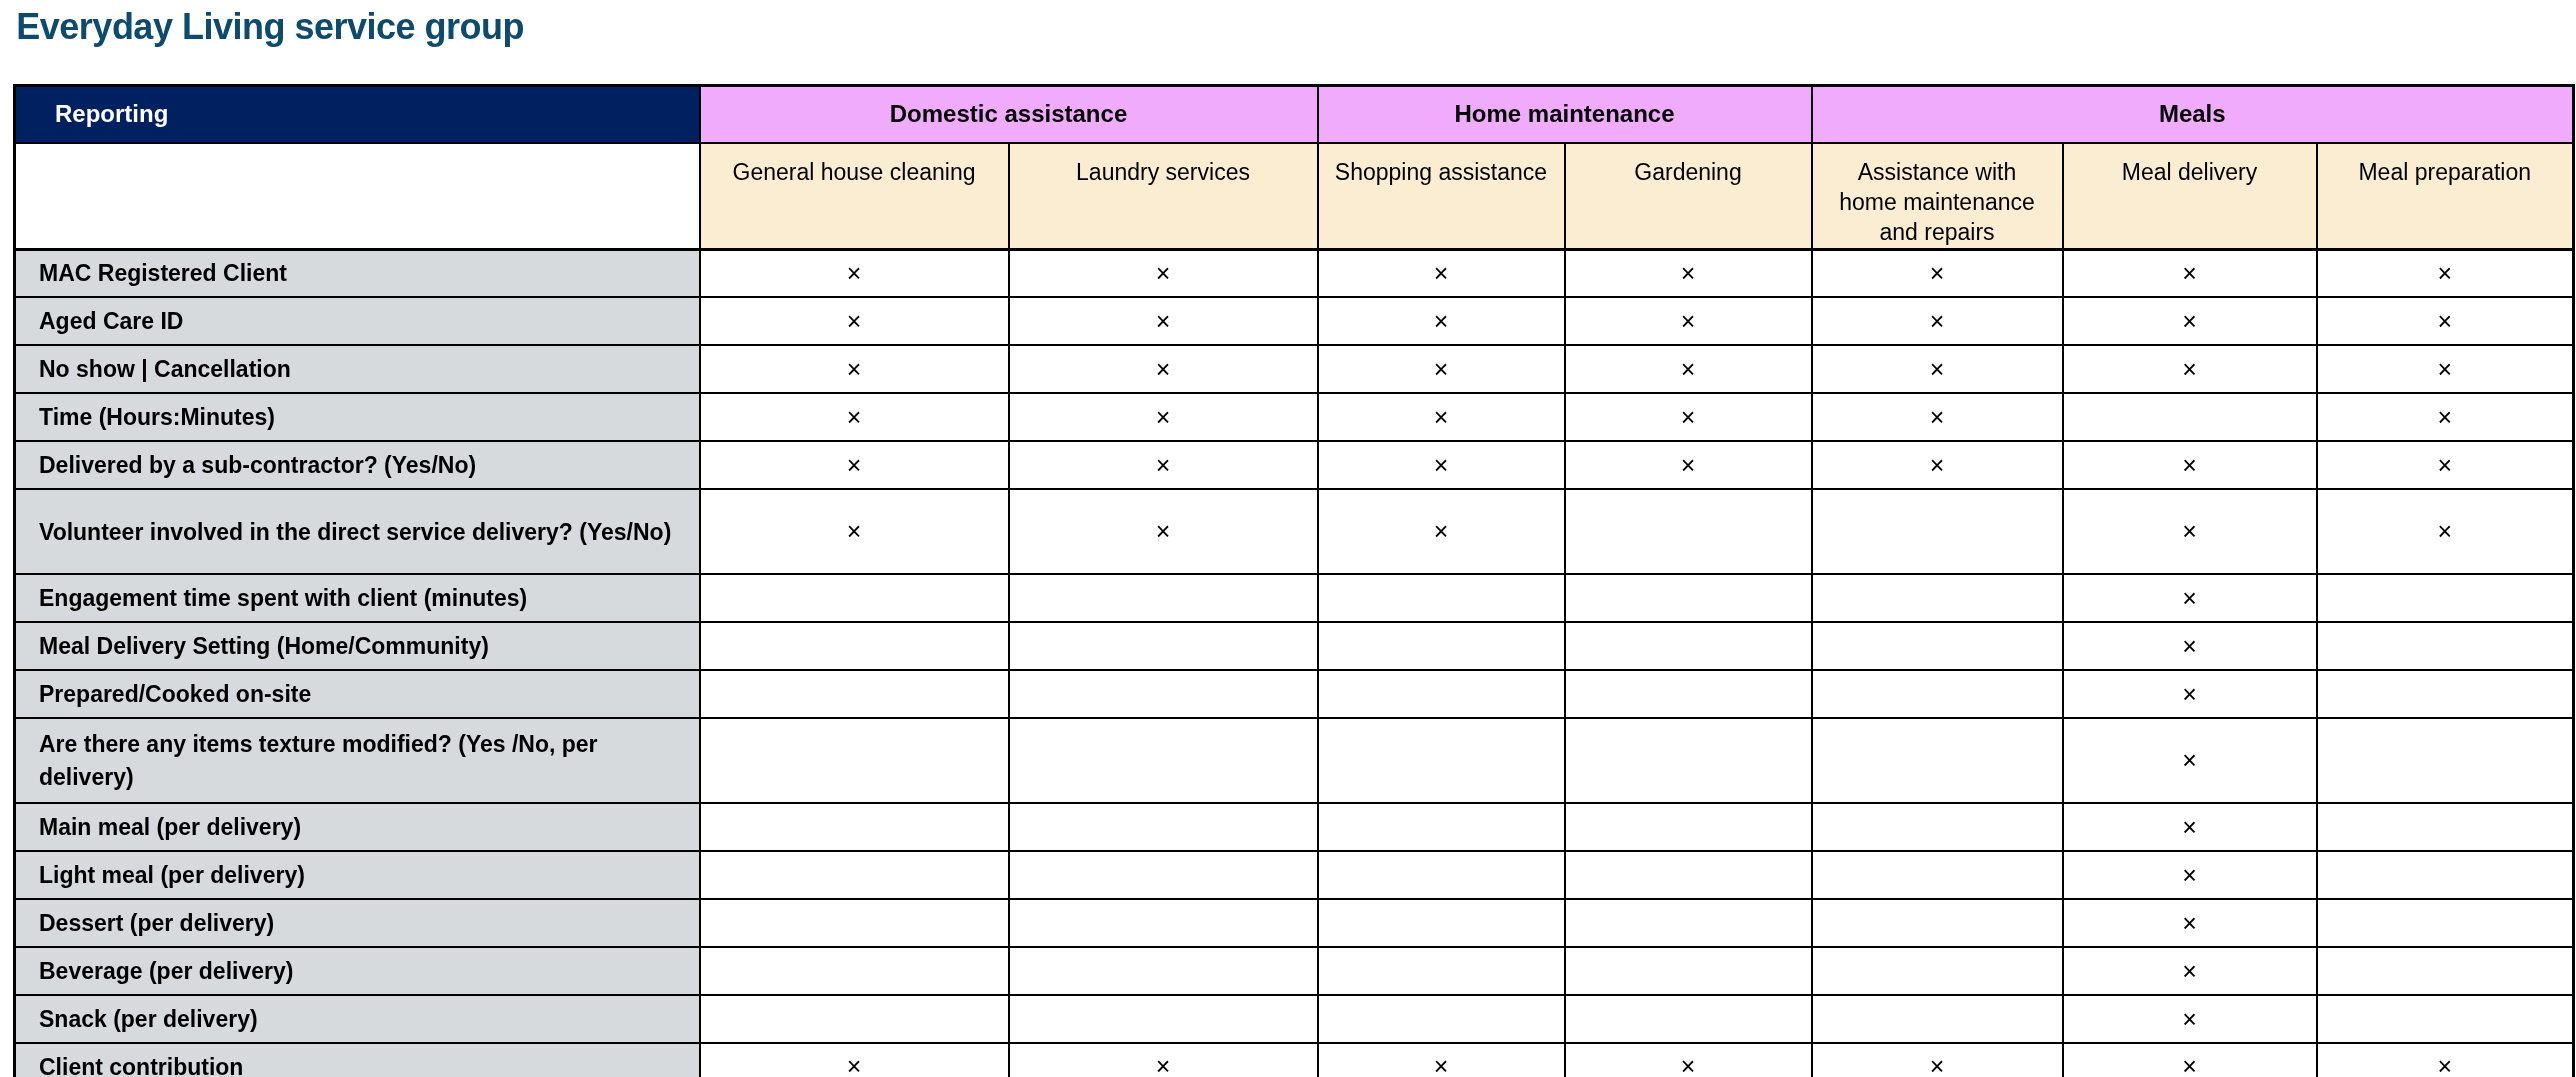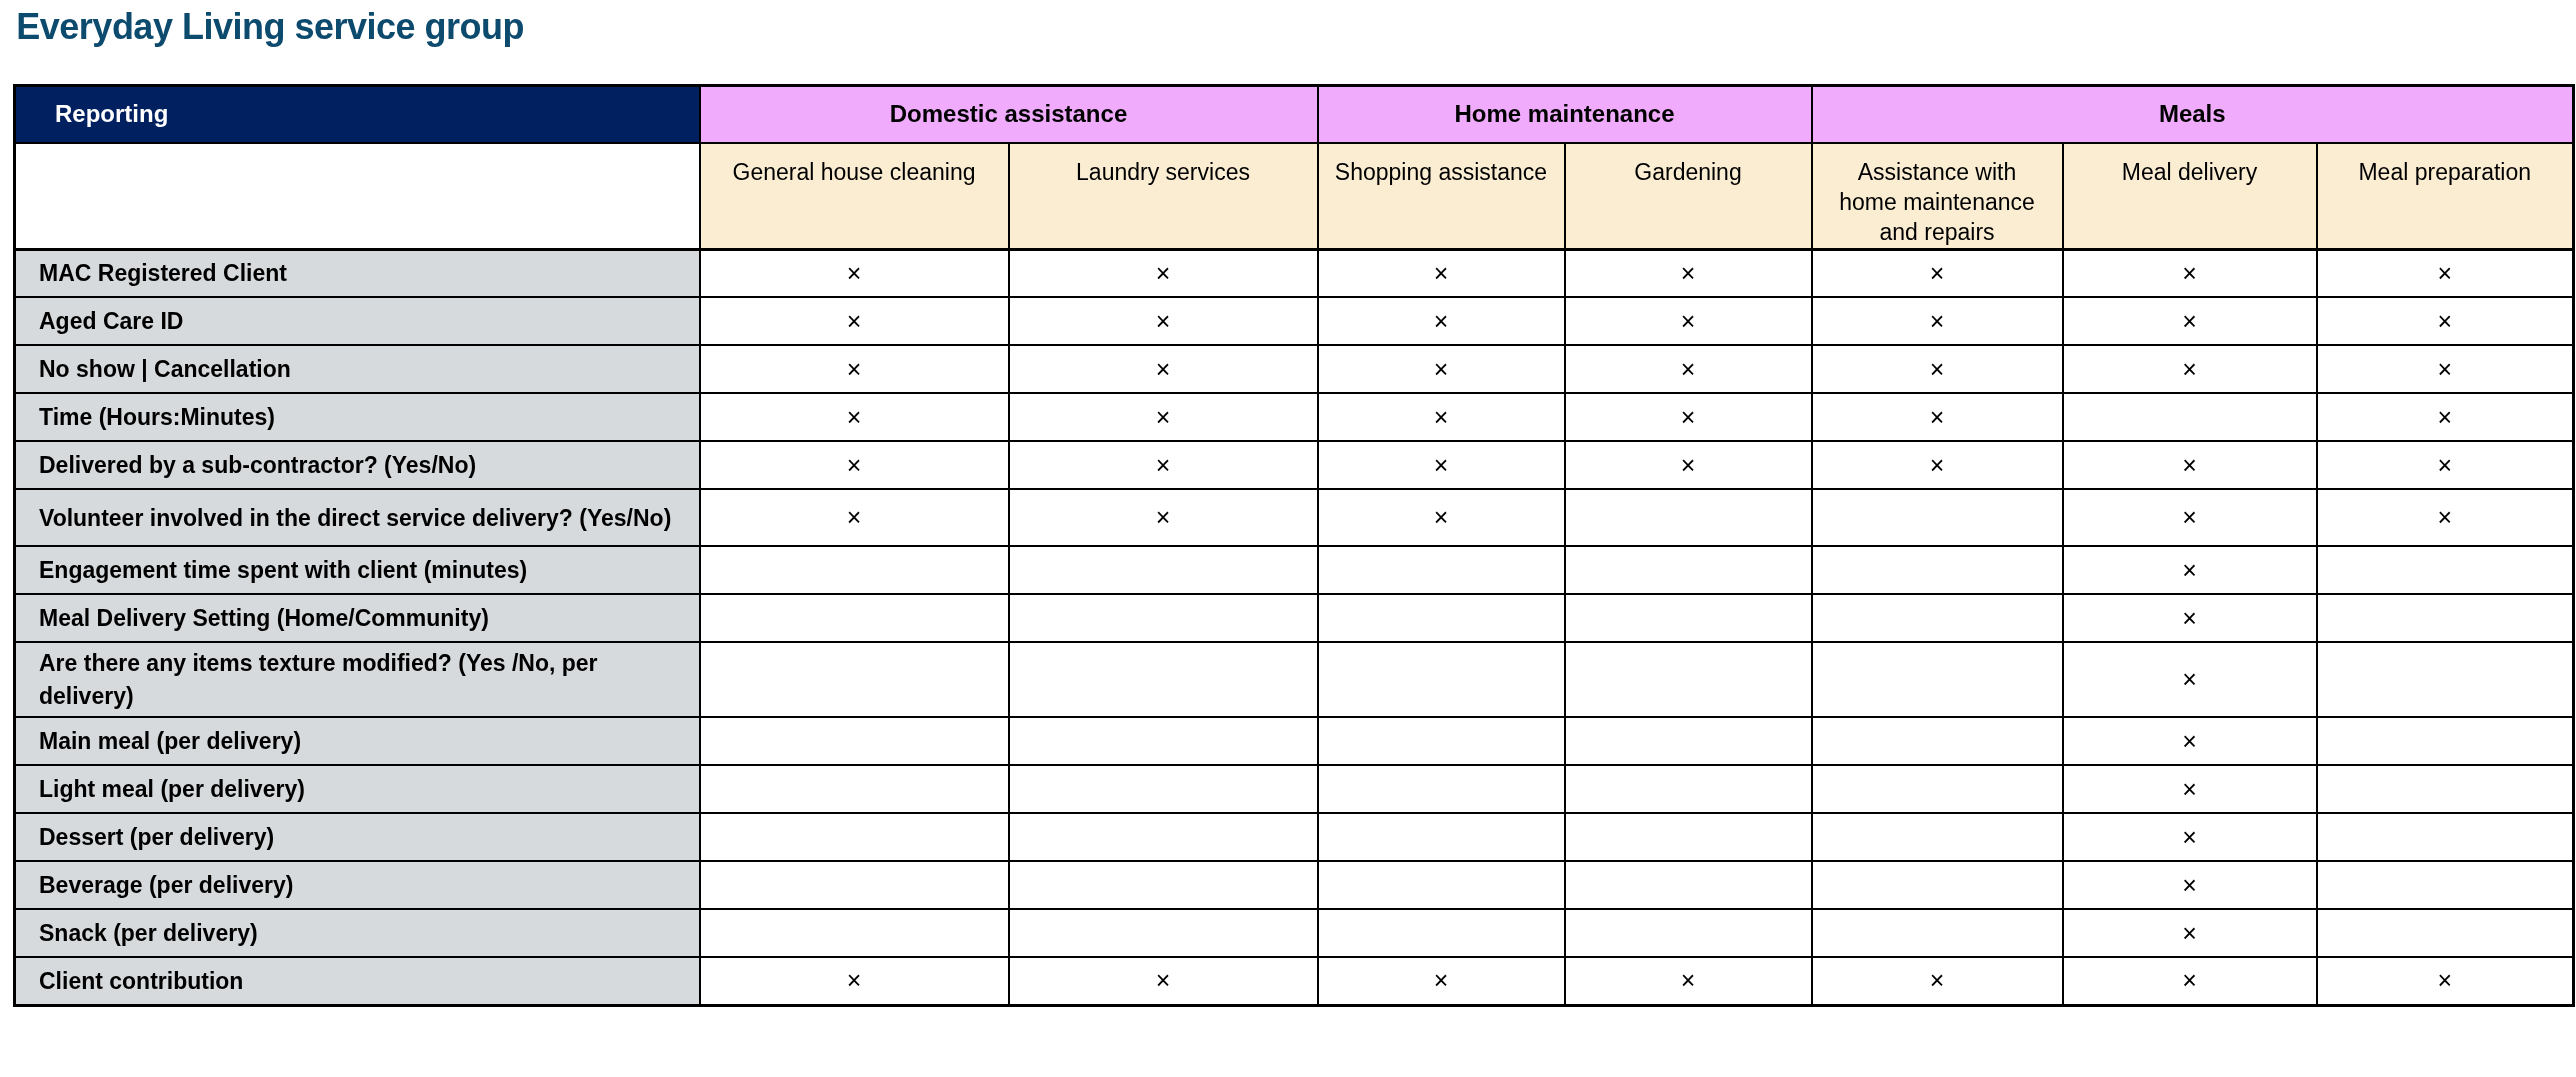--- a/index.html
+++ b/index.html
@@ -58,21 +58,21 @@
     padding: 13px 16.3px 0 16.3px;
     line-height: 1.32;
     border-bottom: 3.3px solid #000;
   }
   tr.cols-row th.blank {
     background: #ffffff;
     padding: 0;
   }
   
   tbody tr { height: 48px; }
-  tbody tr.tall { height: 57px; margin-left: 26px; }
+  tbody tr.tall { height: 85px; margin-left: 26px; }
   tbody th.rowlabel {
     background: #D6DADC;
     font-size: 23px;
     font-weight: bold;
     text-align: left;
     vertical-align: middle;
     padding: 4.3px 16.3px 4.3px 23px;
     line-height: 1.4;
   }
   tbody td.cell {
@@ -191,20 +191,30 @@
     <tr>
       <th class="rowlabel">Meal Delivery Setting (Home/Community)</th>
       <td class="cell"></td>
       <td class="cell"></td>
       <td class="cell"></td>
       <td class="cell"></td>
       <td class="cell"></td>
       <td class="cell">×</td>
       <td class="cell"></td>
     </tr>
+    <tr>
+      <th class="rowlabel">Prepared/Cooked on-site</th>
+      <td class="cell"></td>
+      <td class="cell"></td>
+      <td class="cell"></td>
+      <td class="cell"></td>
+      <td class="cell"></td>
+      <td class="cell">×</td>
+      <td class="cell"></td>
+    </tr>
     <tr class="tall">
       <th class="rowlabel">Are there any items texture modified? (Yes /No, per delivery)</th>
       <td class="cell"></td>
       <td class="cell"></td>
       <td class="cell"></td>
       <td class="cell"></td>
       <td class="cell"></td>
       <td class="cell">×</td>
       <td class="cell"></td>
     </tr>

